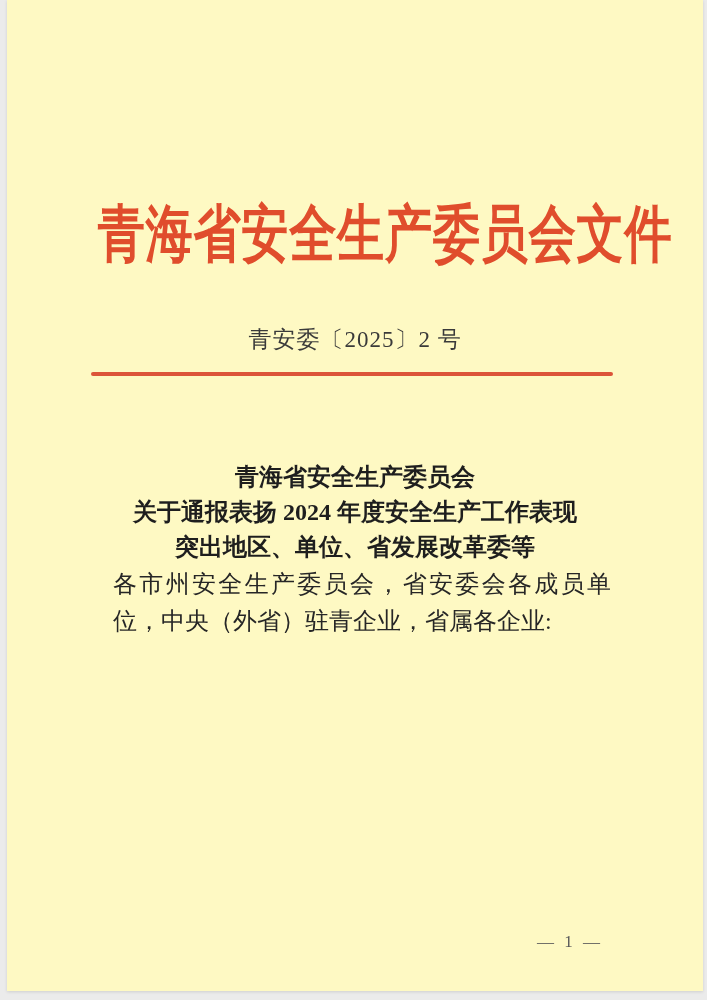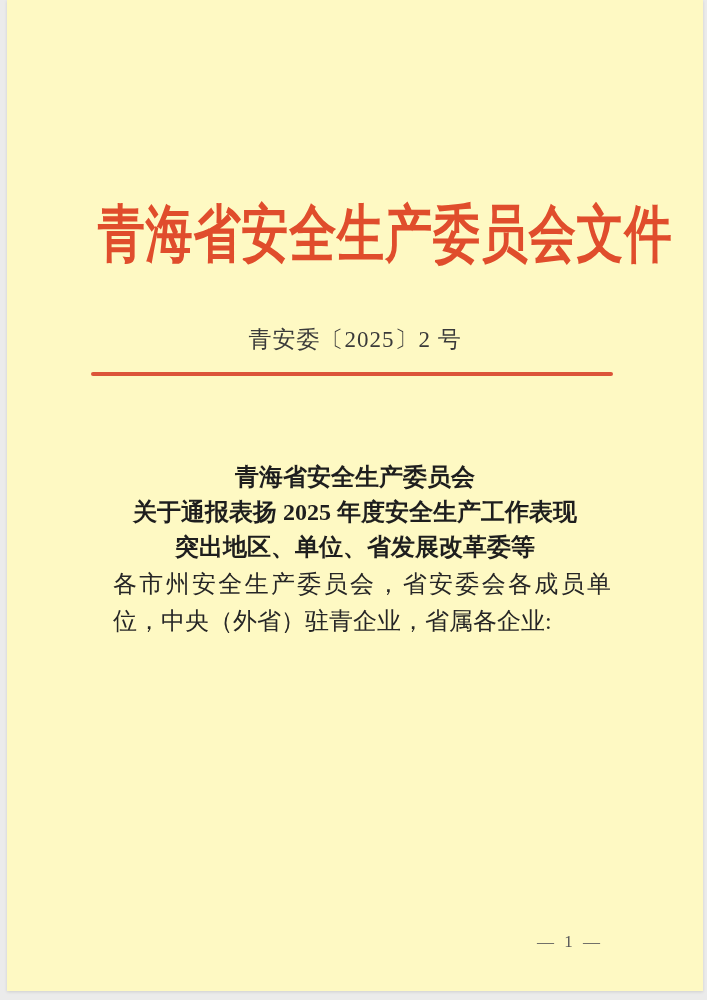--- a/index.html
+++ b/index.html
@@ -92,21 +92,21 @@
   <div class="banner-title">
     <span class="inner">青海省安全生产委员会文件</span>
   </div>
 
   <div class="doc-number">青安委〔2025〕2 号</div>
 
   <div class="red-rule"></div>
 
   <div class="doc-title">
     <div>青海省安全生产委员会</div>
-    <div>关于通报表扬 2025 年度安全生产工作表现</div>
+    <div>关于通报表扬 2024 年度安全生产工作表现</div>
     <div>突出地区、单位、省发展改革委等</div>
   </div>
 
   <div class="body-block">
     <p>各市州安全生产委员会，省安委会各成员单位，中央（外省）驻青企业，省属各企业:</p>
   </div>
 
   <div class="page-number">— 1 —</div>
 
 </div>

